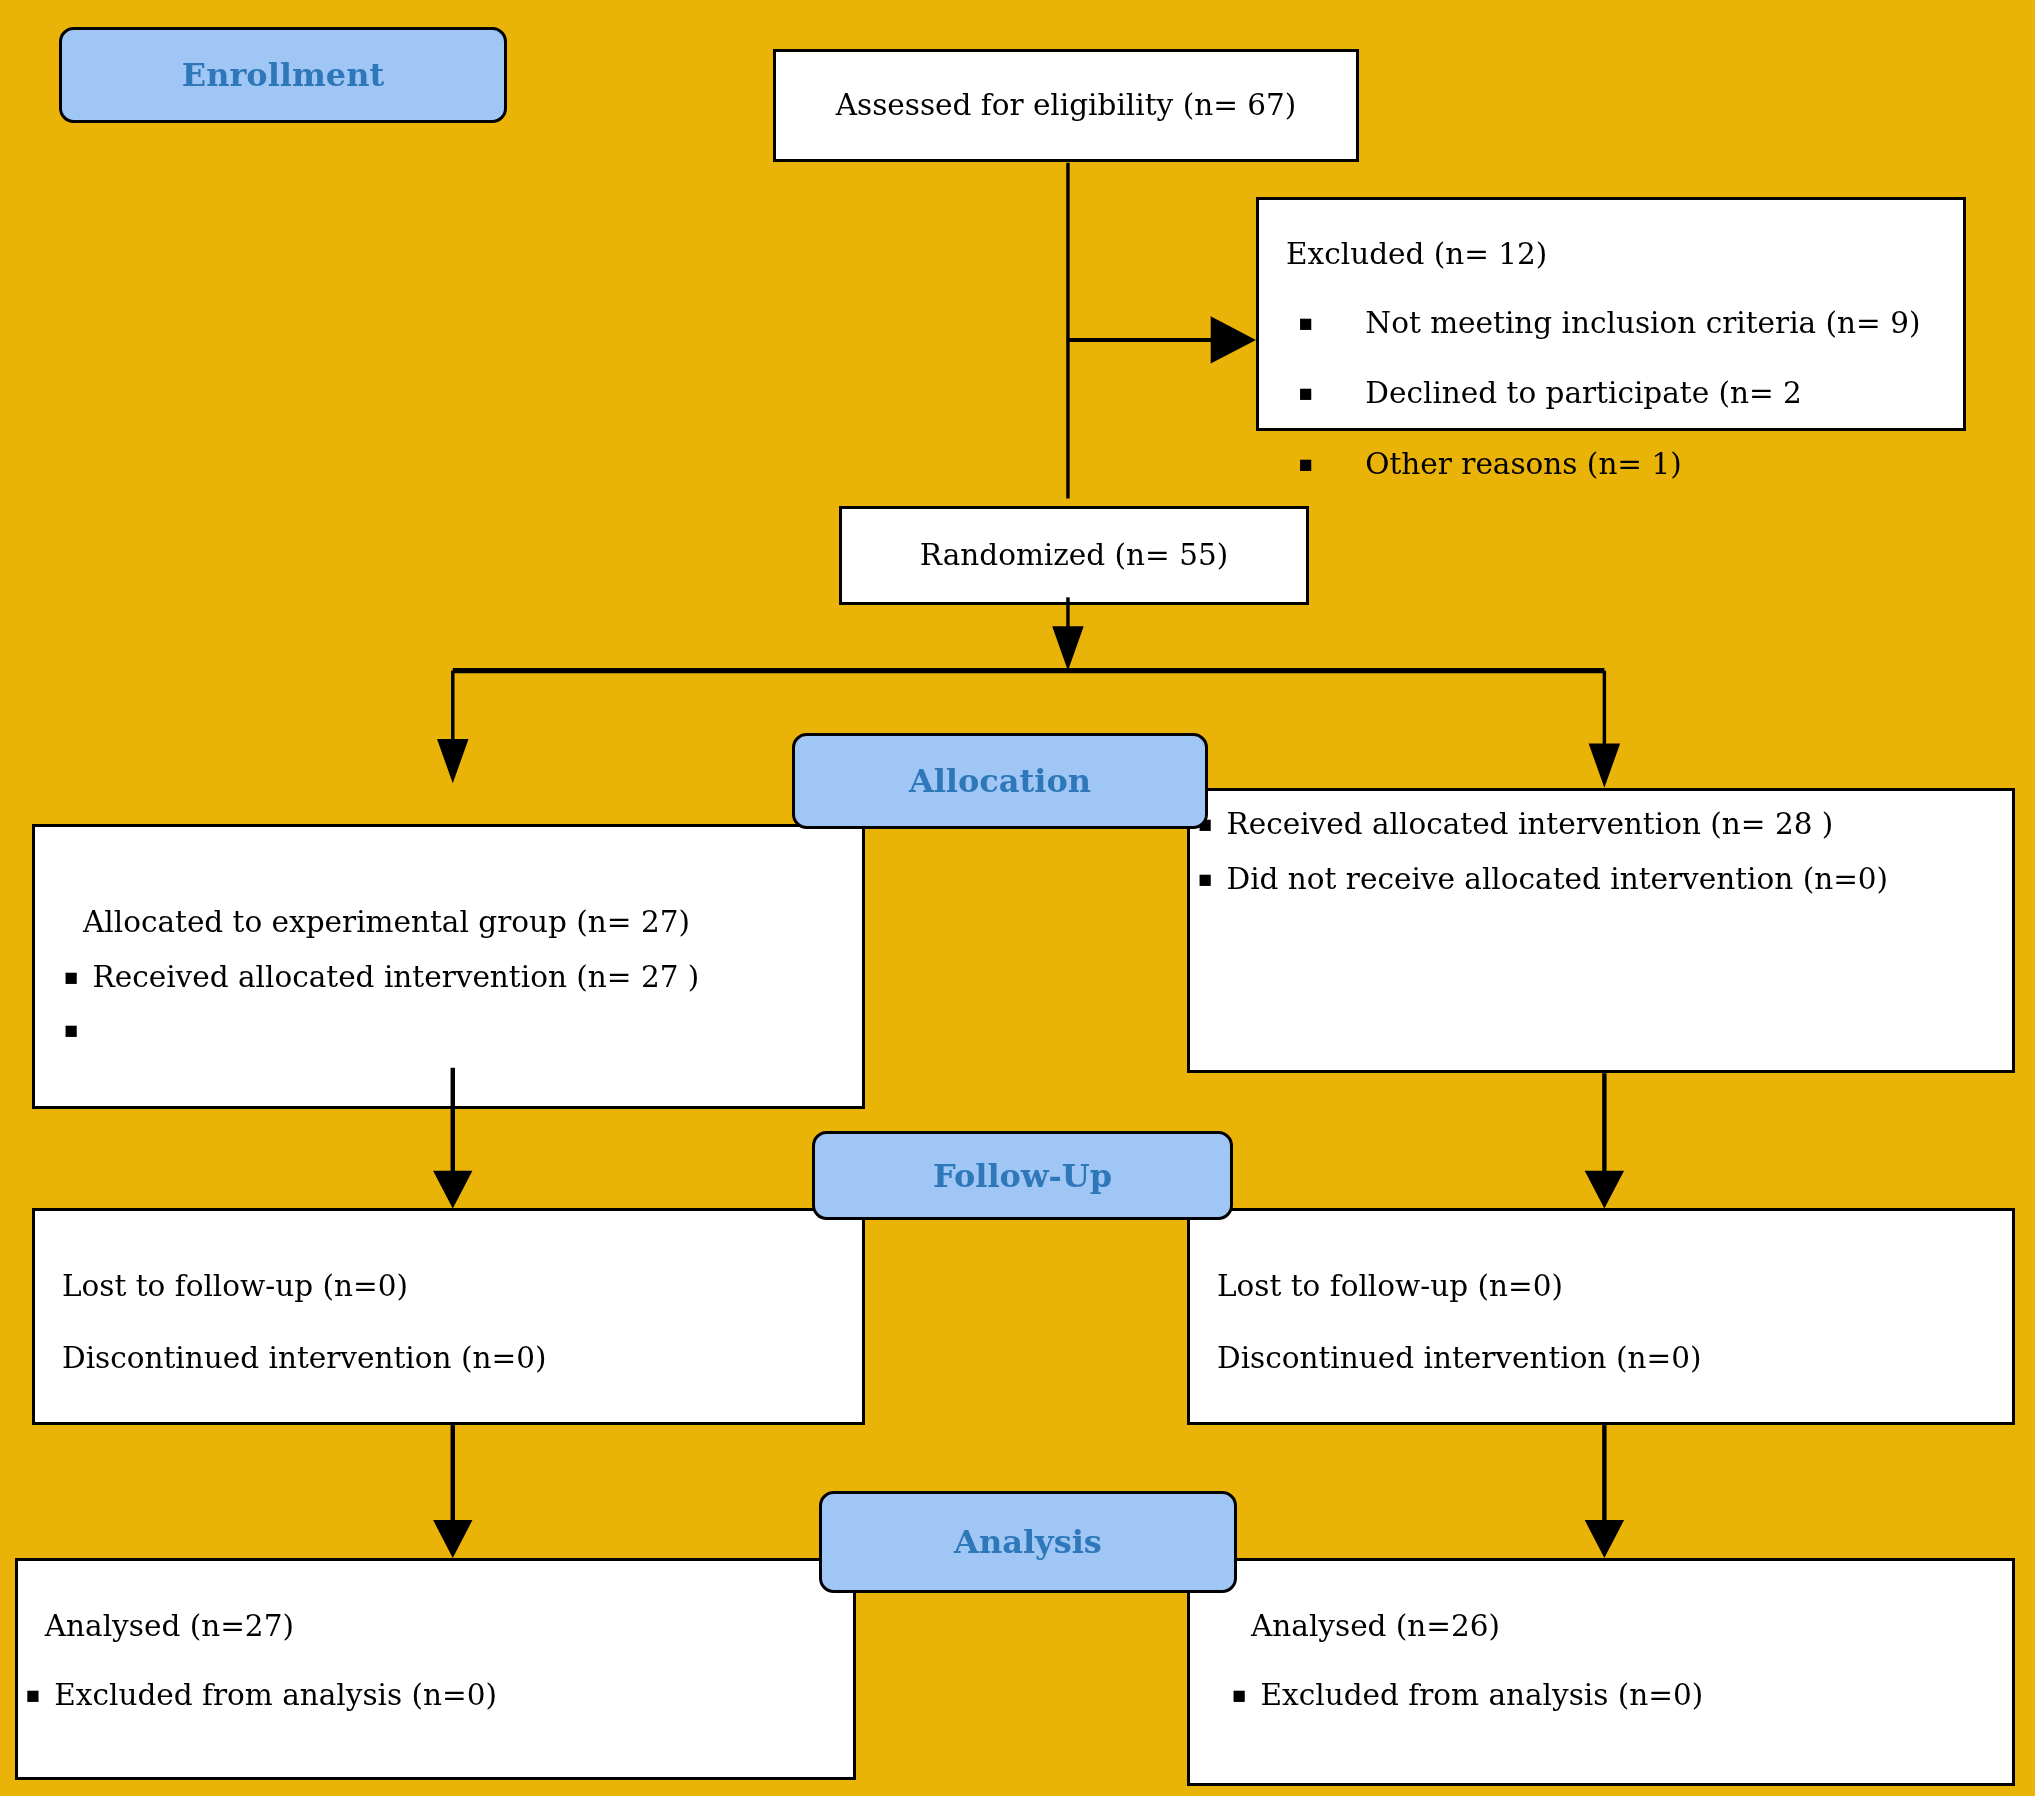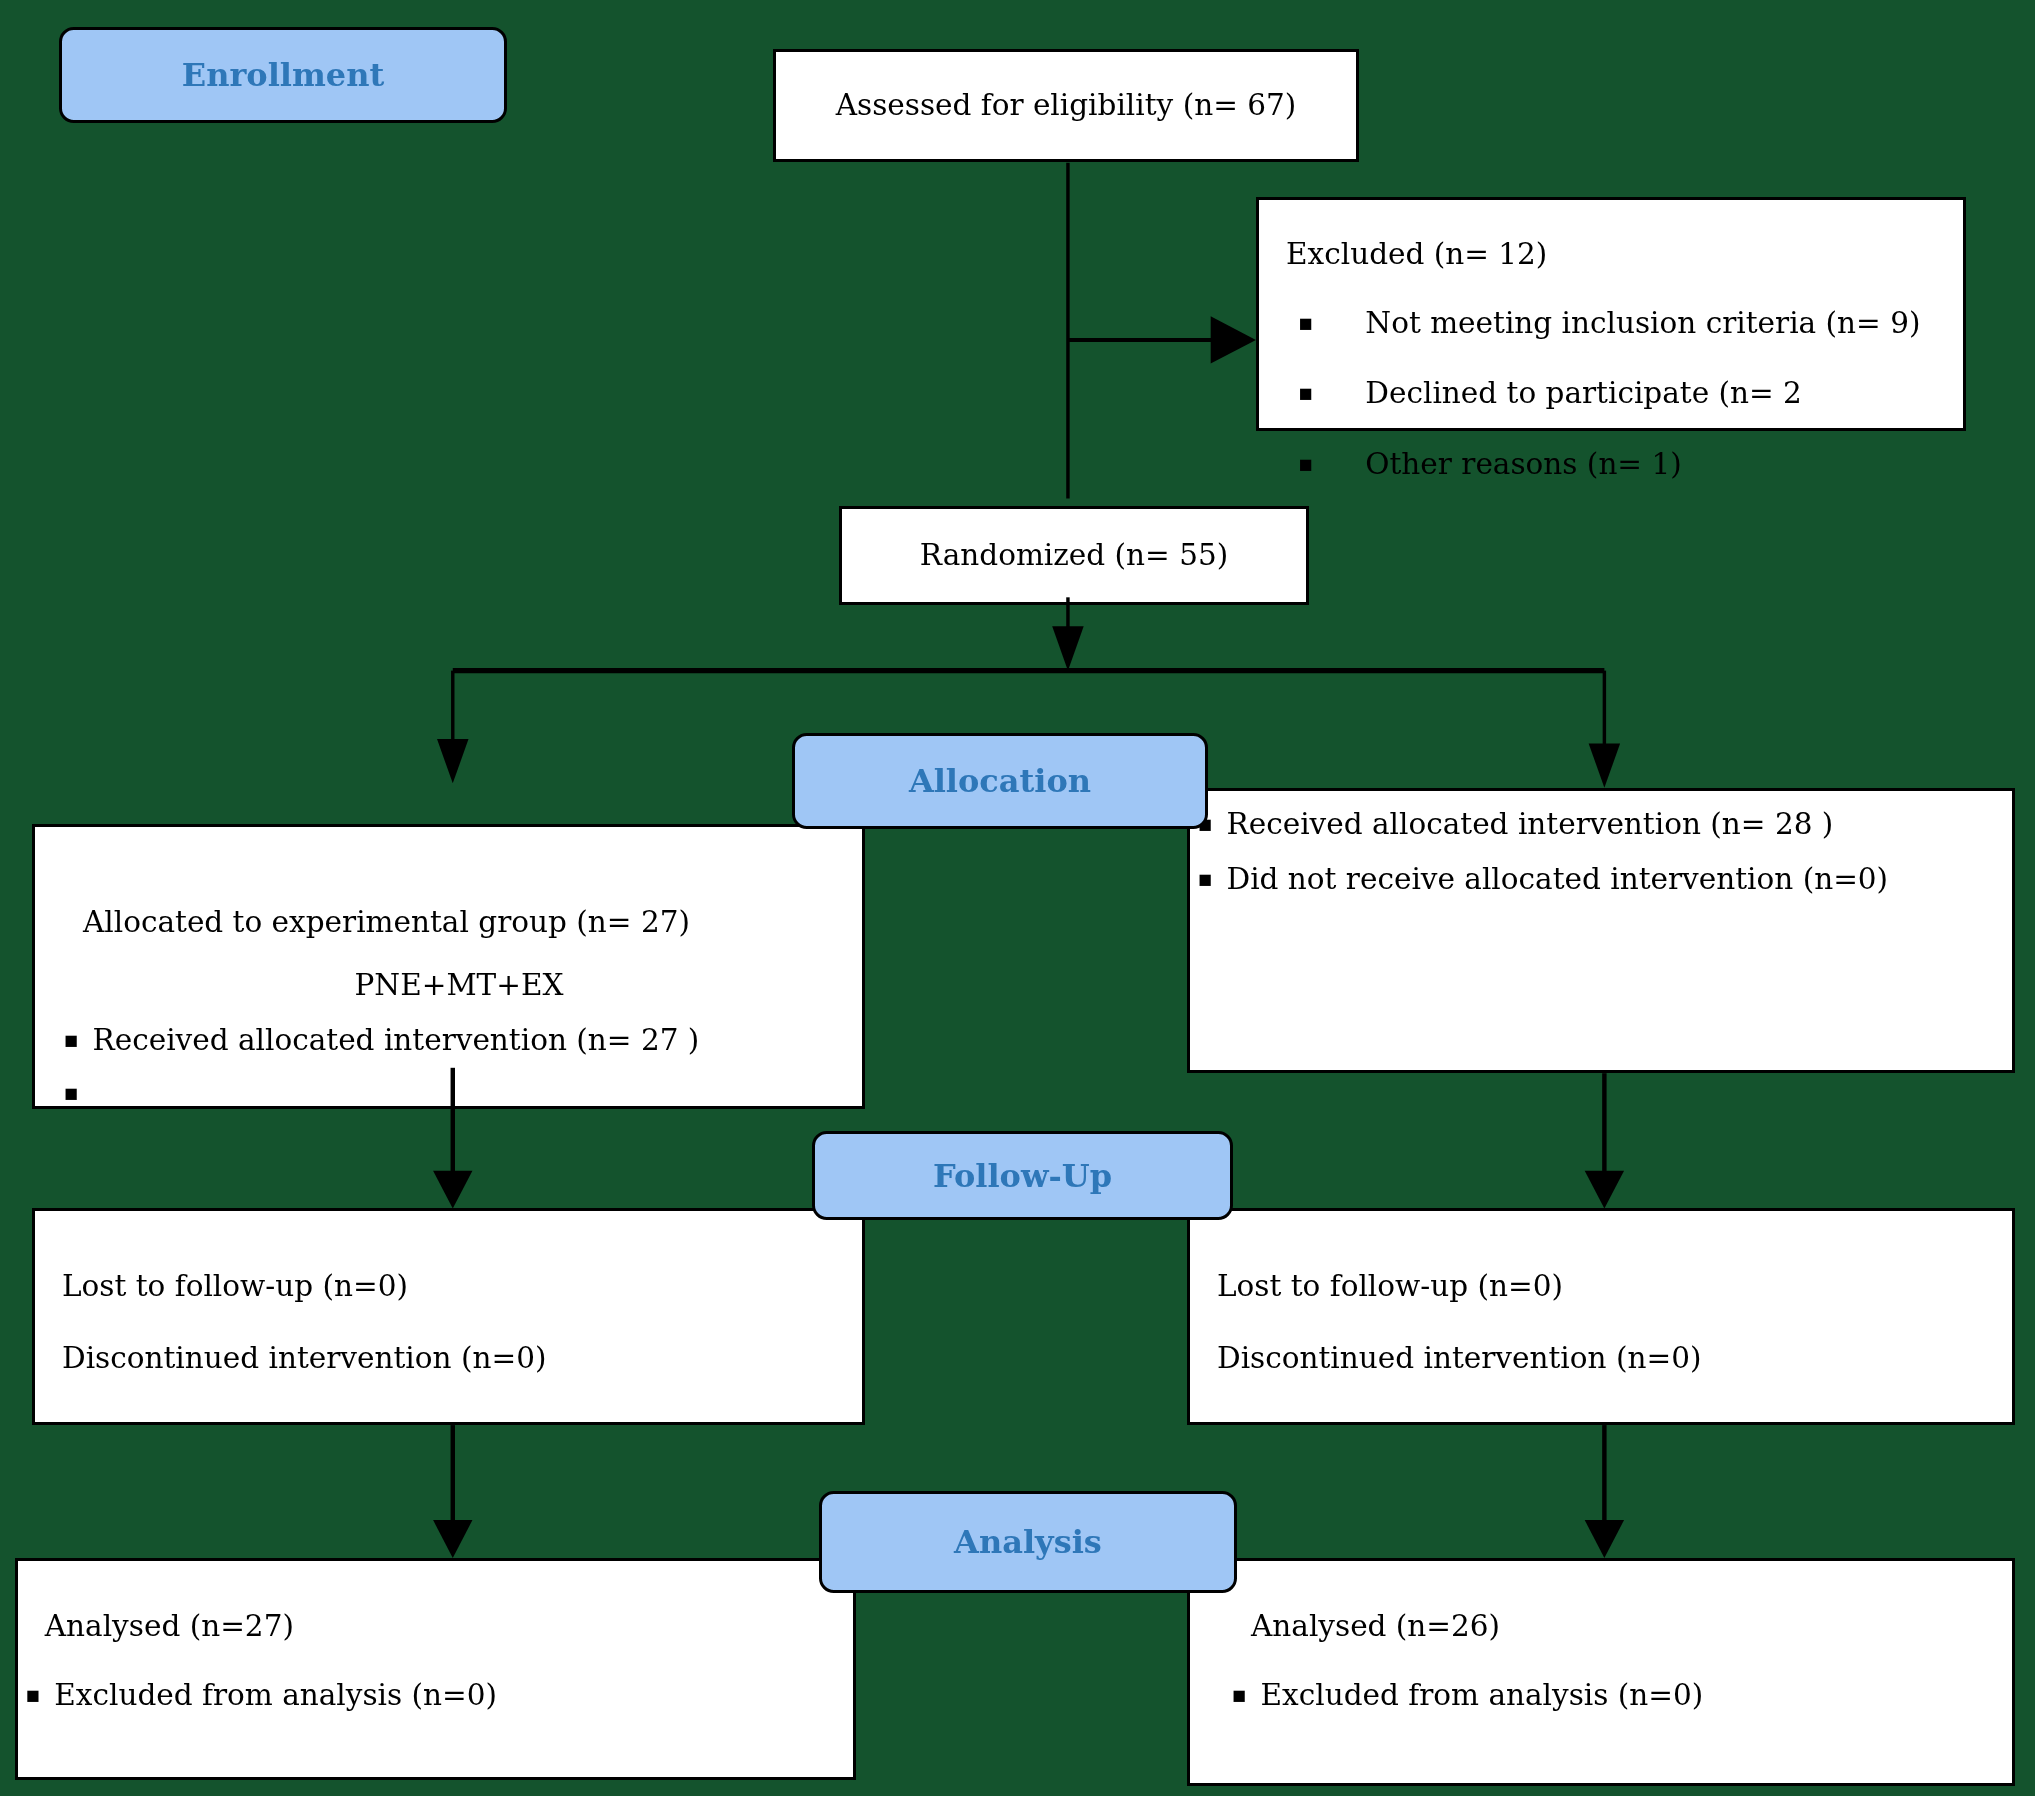--- a/index.html
+++ b/index.html
@@ -1,20 +1,20 @@
 <!DOCTYPE html>
 <html style="--stage-fill: #9FC6F5; --stage-text: #2E77B8;font-size:7.9px"><head>
 <meta charset="utf-8">
 <style>
   html, body { margin: 0; padding: 0; background: #ffffff; }
   #canvas {
     position: relative;
     width: 2035px;
     height: 1797px;
-    background: #14532d;
+    background: #eab308;
     font-family: "DejaVu Serif", "Liberation Serif", serif;
     color: #000000;
     overflow: hidden;
   }
   
   #connectors {
     position: absolute;
     left: 0; top: 0;
     width: 2035px; height: 1797px;
     z-index: 5;
@@ -128,21 +128,20 @@
       <span>Other reasons (n= 1)</span>
     </div>
   </div>
 
   <div class="flow-box center-text" style="left:839px; top:506px; width:470px; height:99px;">
     <span>Randomized (n= 55)</span>
   </div>
 
   <div class="flow-box" style="left:32px; top:824px; width:833px; height:285px;padding-left:21px;">
     <div class="box-title" style="margin-top:74px;">Allocated to experimental group (n= 27)</div>
-    <div class="box-subtitle" style="margin-top:19.7px;">PNE+MT+EX</div>
     <div class="bullet-row" style="margin-top:12.3px;">
       <span class="bullet">▪</span>
       <span>Received allocated intervention (n= 27 )</span>
     </div>
     <div class="bullet-row" style="margin-top:9.8px;">
       <span class="bullet">▪</span>
     </div>
   </div>
 
   <div class="flow-box" style="left:1187px; top:788px; width:828px; height:285px;">

